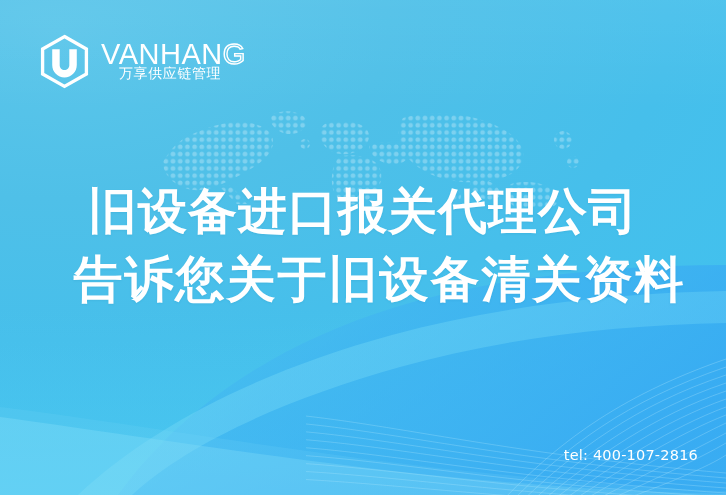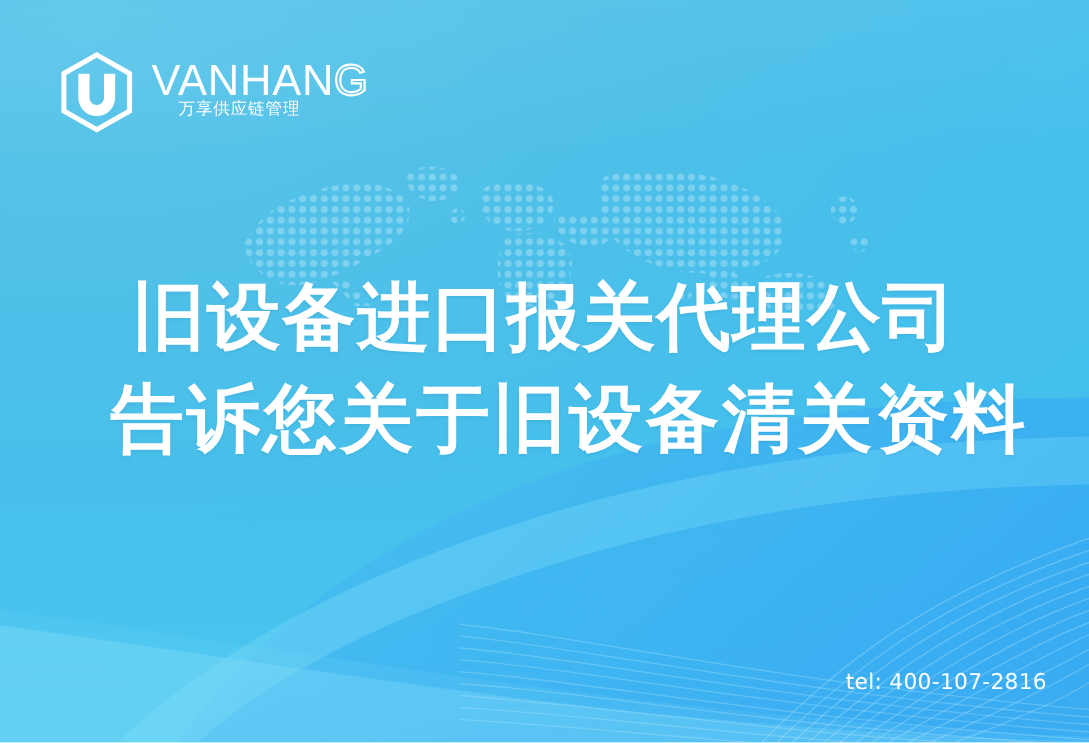--- a/index.html
+++ b/index.html
@@ -97,21 +97,21 @@
     font-family: "Liberation Sans", "DejaVu Sans", sans-serif;
   }
   .logo-word .gthin {
     color: transparent;
     -webkit-text-stroke: 1.4px #ffffff;
   }
   .logo-sub {
     position: absolute;
     left: 18px;
     top: 27px;
-    font-size: 11px;
+    font-size: 14px;
     color: #ffffff;
     letter-spacing: 0.6px;
     white-space: nowrap;
     font-family: "DejaVu Sans", sans-serif;
   }
 
   
   #headline {
     position: absolute;
     left: 0;

